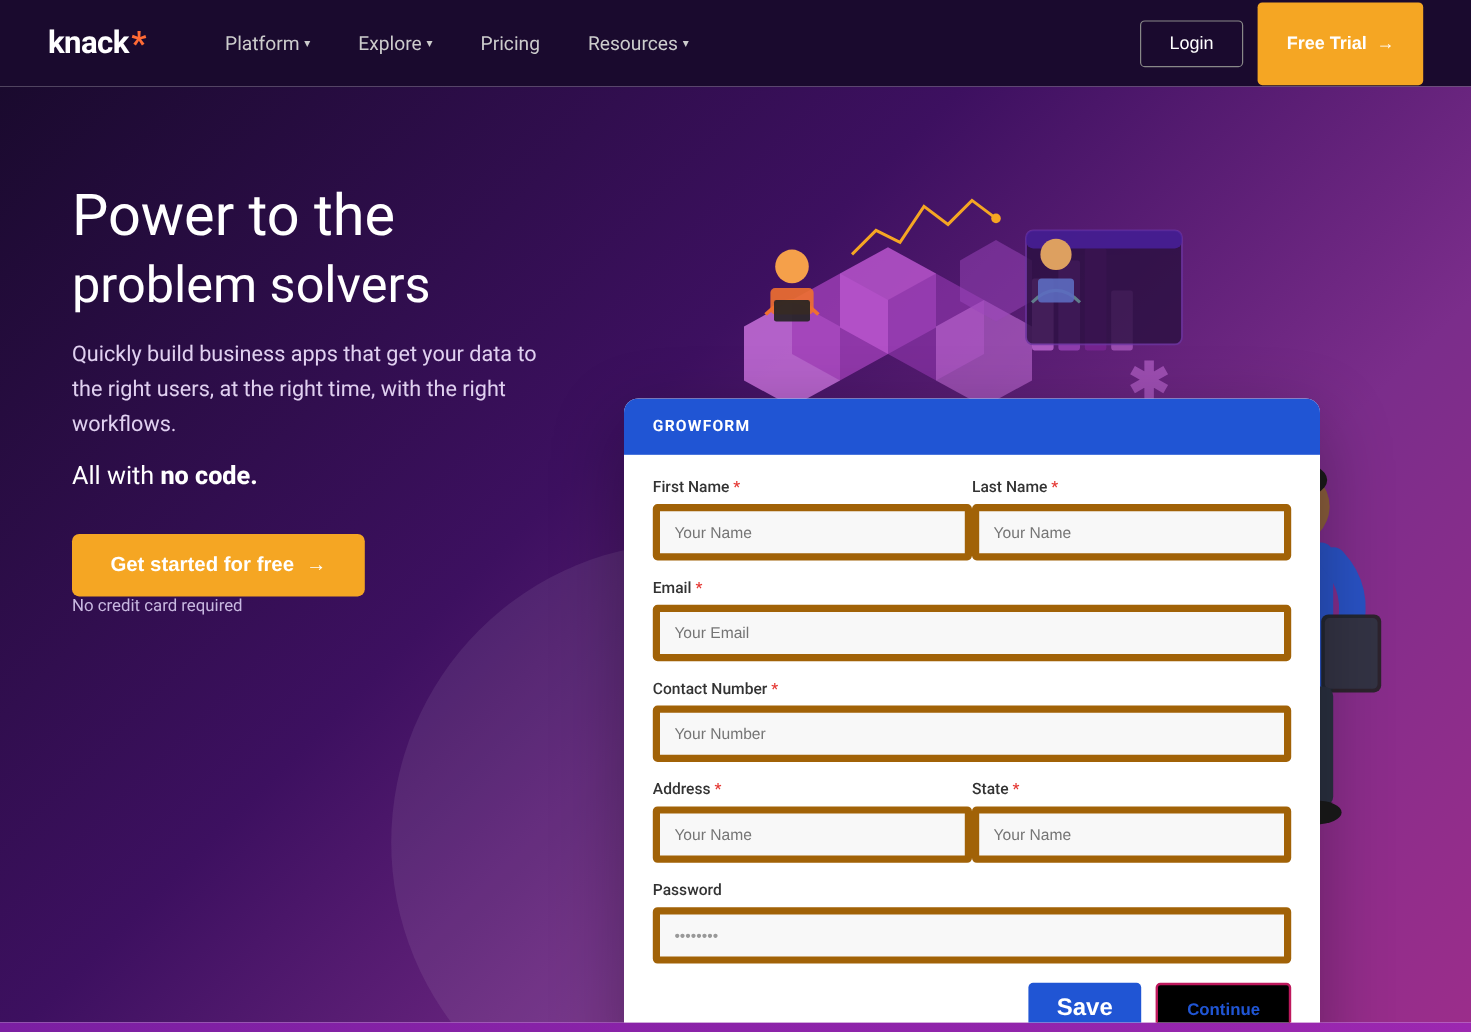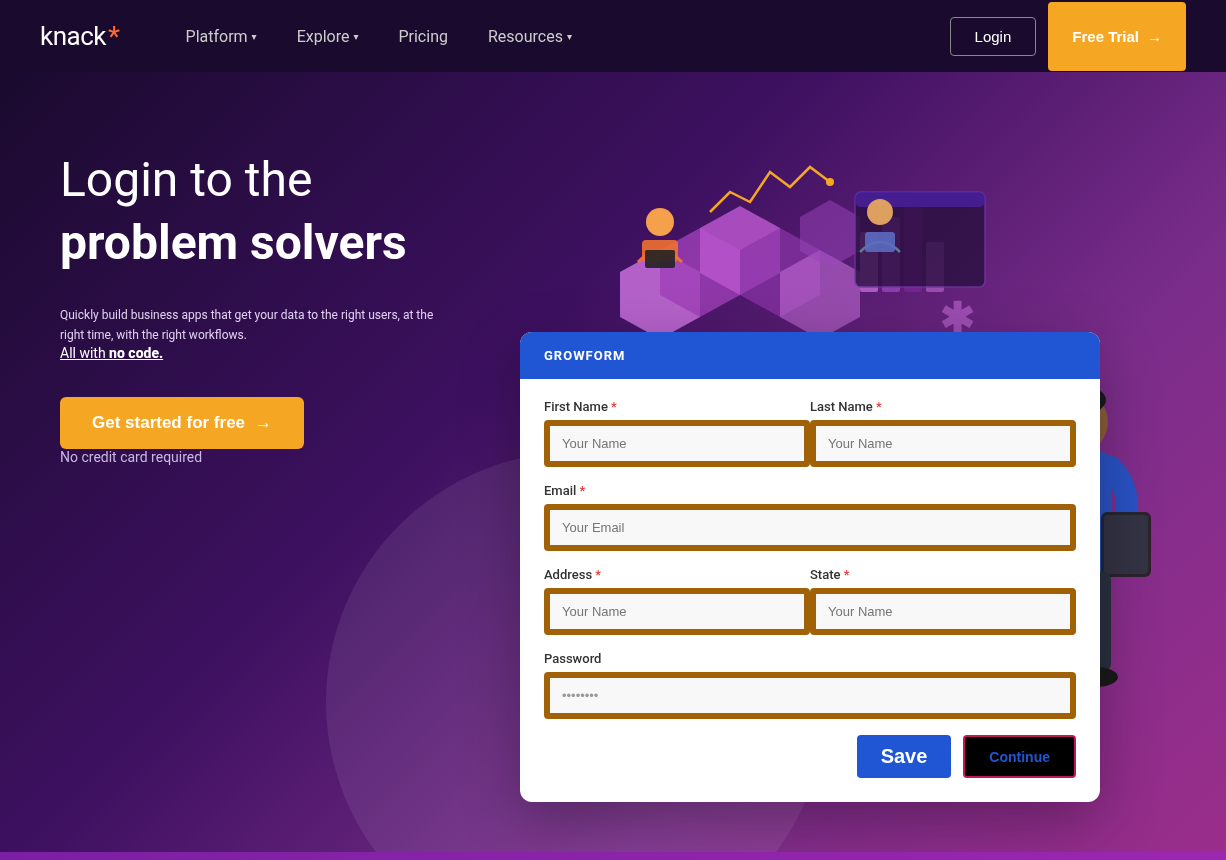--- a/index.html
+++ b/index.html
@@ -11,21 +11,21 @@
       display: flex;
       align-items: center;
       padding: 0 40px;
       height: 72px;
       position: relative;
       z-index: 10;
     }
     .logo {
       color: #fff;
       font-size: 26px;
-      font-weight: 400;
+      font-weight: 700;
       letter-spacing: -0.5px;
       display: flex;
       align-items: center;
       gap: 2px;
       margin-right: 50px;
     }
     .logo-asterisk {
       color: #ff6b35;
       font-size: 28px;
     }
@@ -91,36 +91,36 @@
     }
     .hero-title-light {
       color: #fff;
       font-size: 48px;
       font-weight: 400;
       line-height: 1.15;
       margin-bottom: 8px;
     }
     .hero-title-bold {
       color: #fff;
-      font-size: 48px;
-      font-weight: 700;
+      font-size: 42px;
+      font-weight: 400;
       line-height: 1.15;
-      margin-bottom: 36px;
+      margin-bottom: 19px;
     }
     .hero-desc {
       color: #e0d0f0;
-      font-size: 12px;
+      font-size: 18px;
       line-height: 1.6;
+      margin-bottom: 16px;
       max-width: 400px;
     }
     .hero-no-code {
       color: #fff;
-      font-size: 14px;
+      font-size: 21px;
       margin-bottom: 36px;
-      text-decoration: underline;
     }
     .hero-no-code strong {
       font-weight: 800;
     }
     .btn-get-started {
       background: #f5a623;
       border: none;
       color: #fff;
       padding: 16px 32px;
       border-radius: 6px;
@@ -276,21 +276,21 @@
       <span>Free Trial</span>
       <span>→</span>
     </button>
   </div>
 </nav>
 
 <section class="hero">
   <div class="bg-circle"></div>
 
   <div class="hero-left">
-    <div class="hero-title-light">Login to the</div>
+    <div class="hero-title-light">Power to the</div>
     <div class="hero-title-bold">problem solvers</div>
     <p class="hero-desc">Quickly build business apps that get your data to the right users, at the right time, with the right workflows.</p>
     <p class="hero-no-code">
       <span>All with </span><strong>no code.</strong>
     </p>
     <button class="btn-get-started">
       <span>Get started for free</span>
       <span>→</span>
     </button>
     <div class="no-cc">No credit card required</div>
@@ -356,20 +356,29 @@
         <div class="form-row">
           <div class="form-field">
             <label>
               <span>Email</span>
               <span class="required">*</span>
             </label>
             <input class="form-input" type="email" placeholder="Your Email" style="">
           </div>
         </div>
 
+        <div class="form-row">
+          <div class="form-field">
+            <label>
+              <span>Contact  Number</span>
+              <span class="required">*</span>
+            </label>
+            <input class="form-input" type="tel" placeholder="Your Number" style="">
+          </div>
+        </div>
 
         <div class="form-row">
           <div class="form-field">
             <label>
               <span>Address</span>
               <span class="required">*</span>
             </label>
             <input class="form-input" type="text" placeholder="Your Name" style="">
           </div>
           <div class="form-field">

